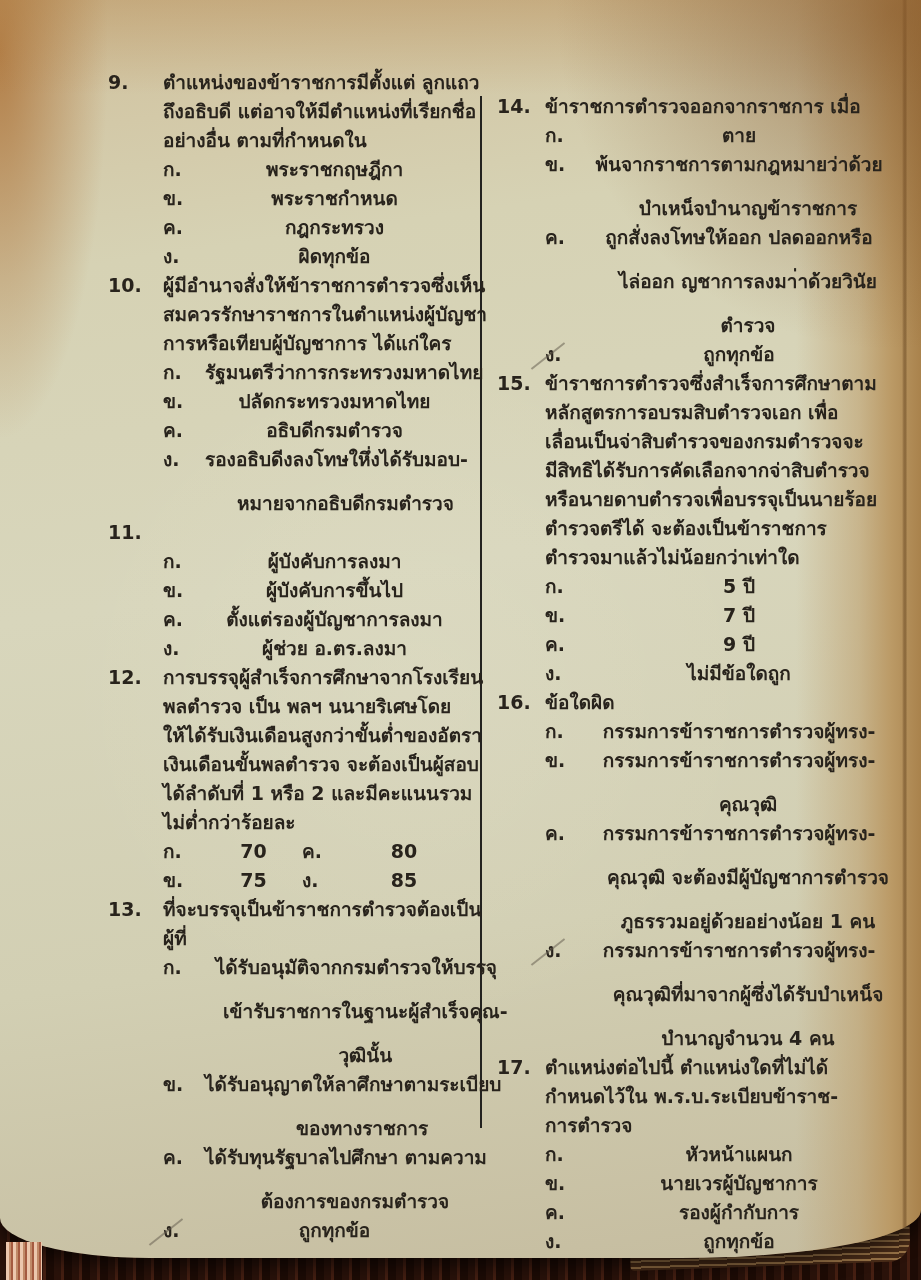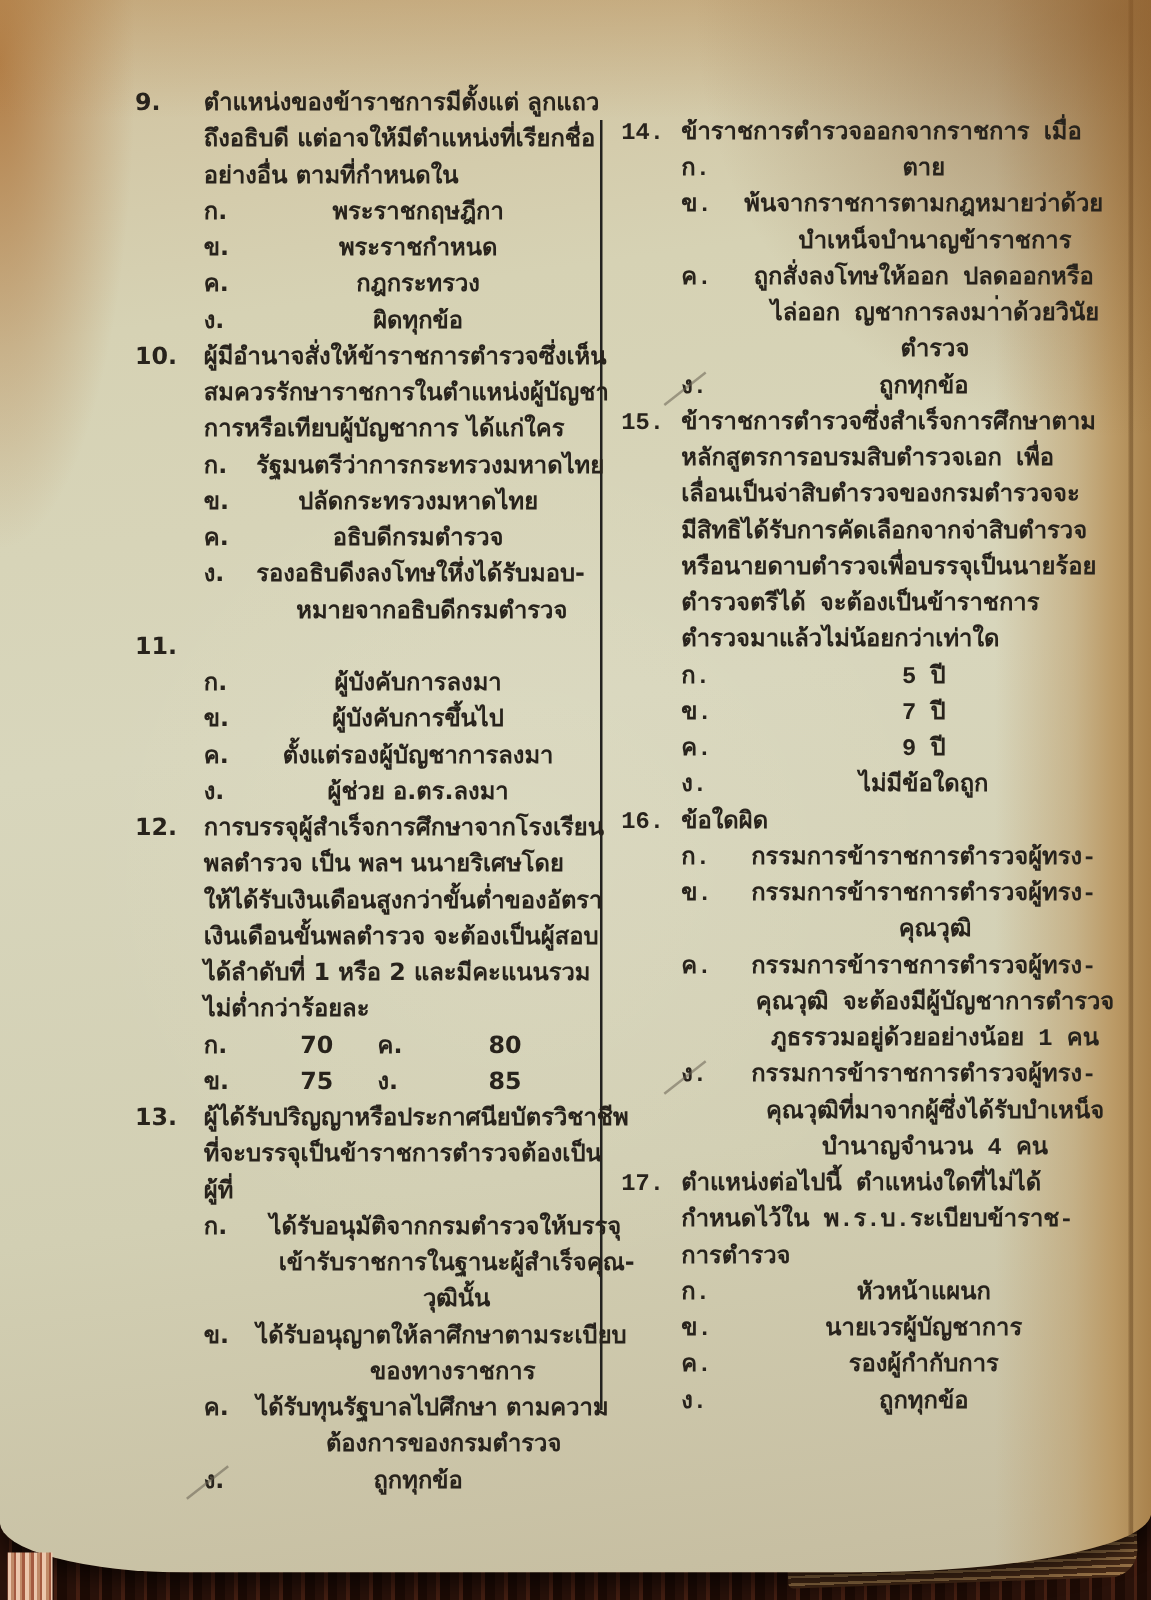--- a/index.html
+++ b/index.html
@@ -35,37 +35,37 @@
   .corner-stripes{
     position:absolute;left:6px;top:1242px;width:36px;height:38px;
     background:repeating-linear-gradient(to right,#ecc7ad 0 3px,#c08a68 3px 5px,#a45a40 5px 7px);
   }
   .divider{
     position:absolute;left:480px;top:96px;width:2px;height:1032px;
     background:#23221f;
   }
   .column{position:absolute;color:#28231c;font-size:19px;font-weight:600;}
   .col-left{left:108px;top:68px;width:356px;}
-  .col-right{left:497px;top:92px;width:396px;font-family:Liberation Mono, monospace;}
+  .col-right{left:497px;top:92px;width:396px;}
   .line{line-height:29px;white-space:nowrap;}
   .qhead{display:flex;}
   .qnum{flex:none;line-height:29px;}
   .col-left .qnum{width:55px;}
   .col-right .qnum{width:48px;}
   .qtext{flex:1;}
   .opts{display:block;}
   .col-left .opts{padding-left:55px;}
   .col-right .opts{padding-left:48px;}
   .opts.grid2{display:grid;grid-template-columns:139px auto;}
   .opt{display:flex;position:relative;}
   .letter{flex:none;line-height:29px;}
   .col-left .letter{width:42px;}
   .col-right .letter{width:40px;}
   .otext{flex:1;text-align:center;}
-  .otext .line + .line{padding-left:18px;}
+  .otext .line + .line{padding-left:18px;margin-top:15px;}
   .pencil-mark{
     position:absolute;left:-18px;top:15px;width:42px;height:0;
     border-top:2px solid rgba(104,96,82,0.55);
     transform:rotate(-38deg);
   }
 </style>
 </head>
 <body>
 
 <div class="photo">
@@ -215,21 +215,20 @@
             <div class="otext">
               <div class="line">85</div>
             </div>
           </div>
         </div>
       </div>
       <div class="question">
         <div class="qhead">
           <span class="qnum">13.</span>
           <div class="qtext">
-            <div class="line">ผู้ได้รับปริญญาหรือประกาศนียบัตรวิชาชีพ</div>
             <div class="line">ที่จะบรรจุเป็นข้าราชการตำรวจต้องเป็น</div>
             <div class="line">ผู้ที่</div>
           </div>
         </div>
         <div class="opts">
           <div class="opt">
             <span class="letter">ก.</span>
             <div class="otext">
               <div class="line">ได้รับอนุมัติจากกรมตำรวจให้บรรจุ</div>
               <div class="line">เข้ารับราชการในฐานะผู้สำเร็จคุณ-</div>

